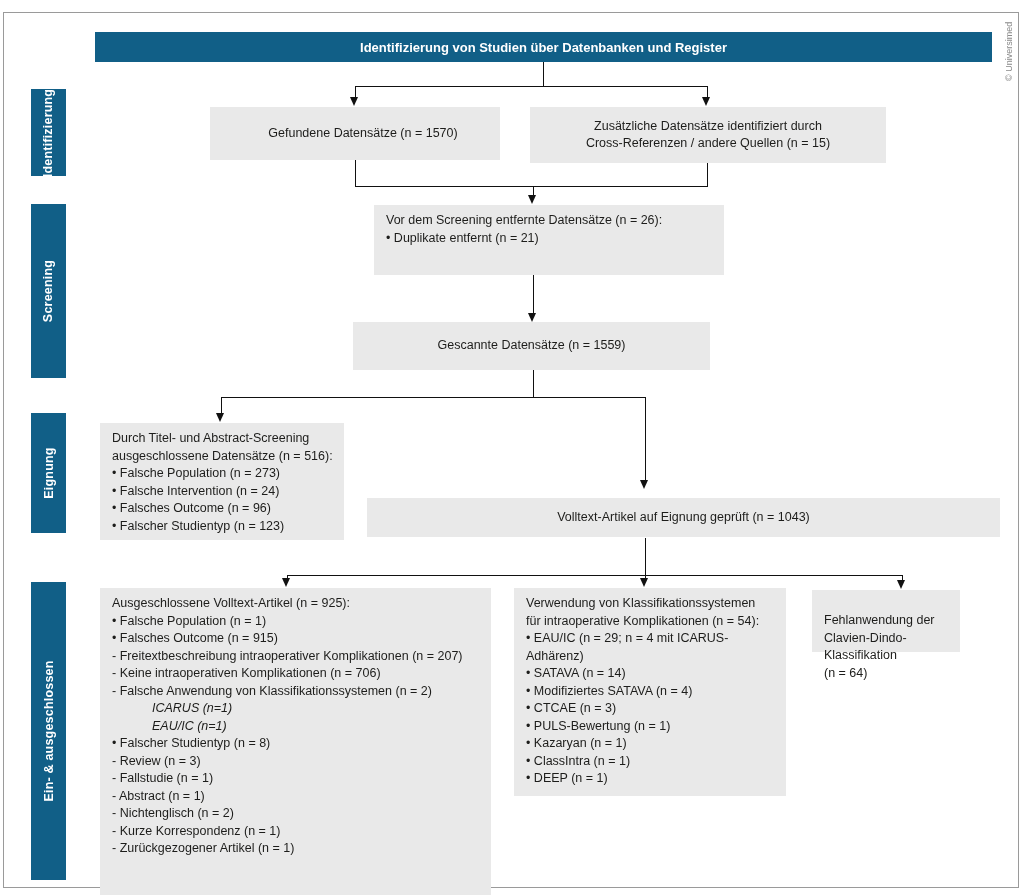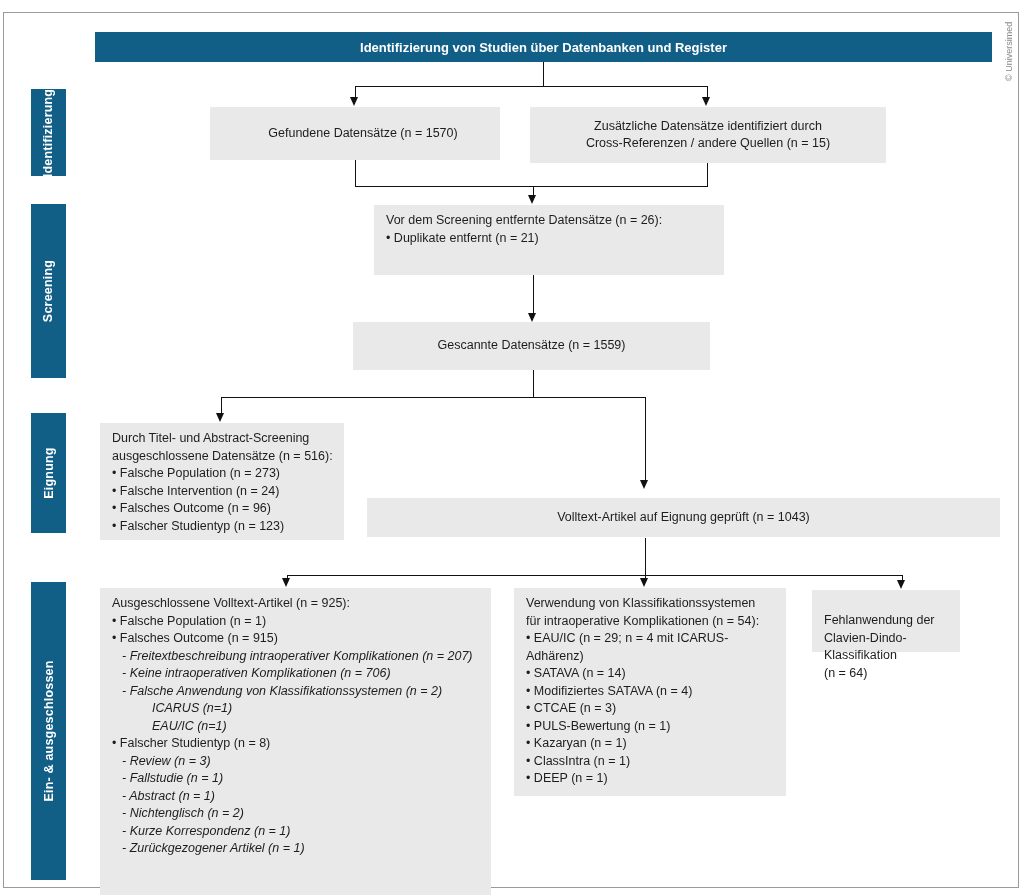--- a/index.html
+++ b/index.html
@@ -12,21 +12,21 @@
   body{font-family:"Liberation Sans", sans-serif;color:var(--ink);}
   #stage{position:relative;width:1024px;height:895px;background:#ffffff;overflow:hidden;}
   .frame{position:absolute;left:3px;top:12px;width:1016px;height:876px;border:1px solid #9a9a9a;box-sizing:border-box;}
   .banner{position:absolute;left:95px;top:32px;width:897px;height:30px;background:var(--accent);
     display:flex;align-items:center;justify-content:center;color:#fff;font-weight:bold;font-size:13px;}
   .stagebar{position:absolute;width:35px;background:var(--accent);display:flex;align-items:center;justify-content:center;}
   .stagebar span{transform:rotate(-90deg);white-space:nowrap;color:#fff;font-weight:bold;font-size:12.5px;letter-spacing:.2px;}
   .gbox{position:absolute;background:var(--box-bg);font-size:12.5px;line-height:17.5px;box-sizing:border-box;}
   .gbox.center{display:flex;flex-direction:column;align-items:center;justify-content:center;text-align:center;}
   .gbox.left{padding:7px 10px 0 12px;text-align:left;}
-  .bline.ind1{margin-left:10px;font-style:italic;}
+  .bline.ind1{}
   .bline.ind2{margin-left:40px;}
   .bline.it{font-style:italic;}
   .vline{position:absolute;width:1.5px;background:var(--line);}
   .hline{position:absolute;height:1.5px;background:var(--line);}
   .ahead{position:absolute;width:0;height:0;border-left:4.5px solid transparent;border-right:4.5px solid transparent;border-top:9px solid var(--line);}
   .copyright{position:absolute;left:977px;top:42px;width:66px;height:12px;transform:rotate(-90deg);
     font-size:9px;color:#8a8a8a;white-space:nowrap;}
 </style>
 </head>
 <body>

